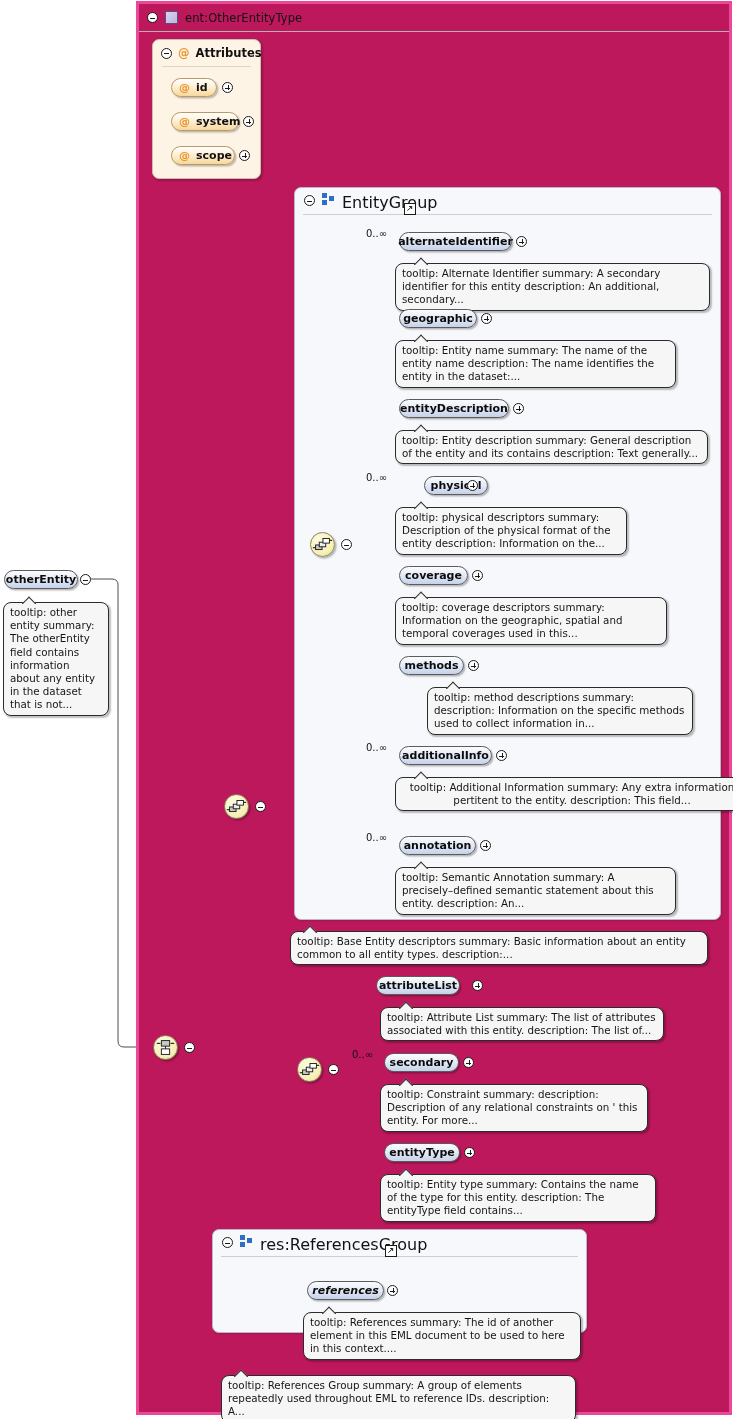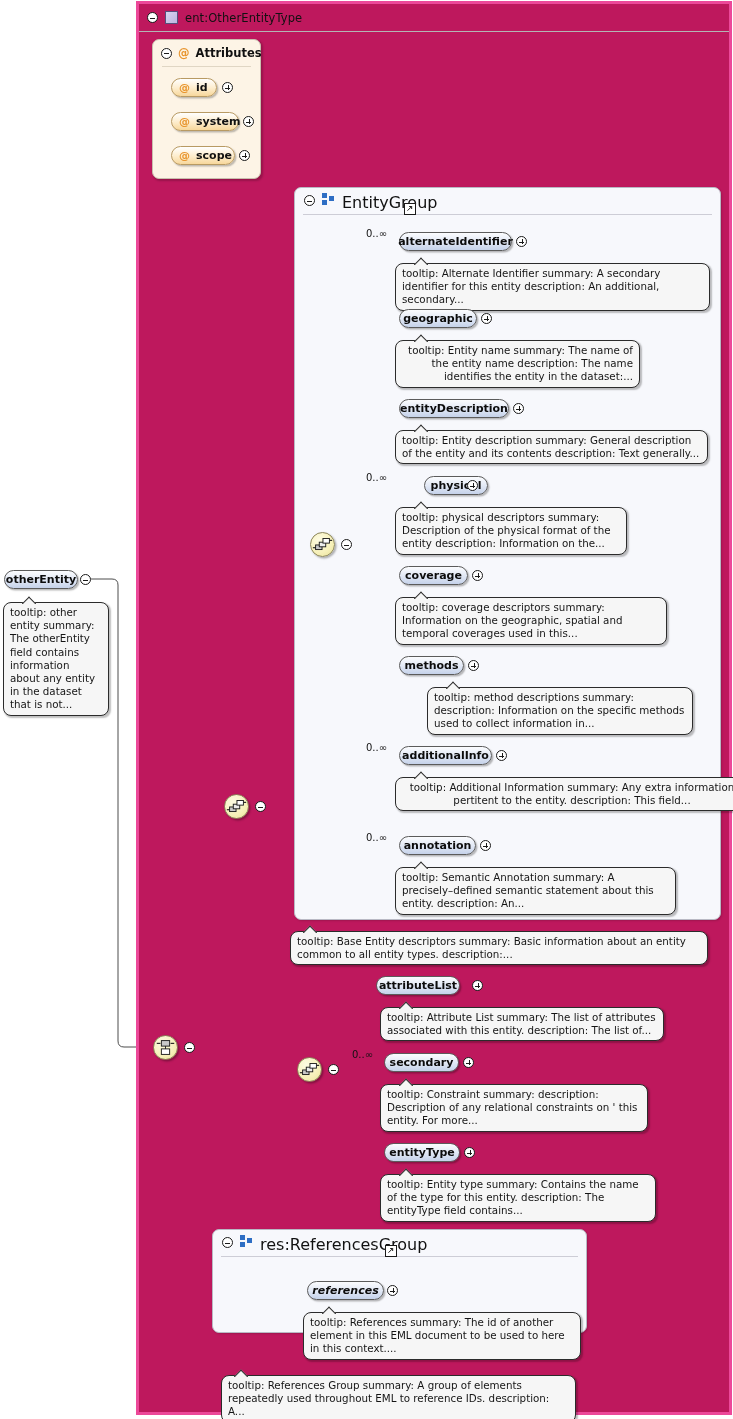--- a/index.html
+++ b/index.html
@@ -385,32 +385,32 @@
   <div class="exp plus" style="left:516px;top:236px;"></div>
   <div class="tip" style="left:395px;top:263px;width:315px;">
     <span class="tail" style="left:18px;"></span>
     <span>tooltip: Alternate Identifier summary: A secondary identifier for this entity description: An additional, secondary...</span>
   </div>
 
   <div class="pill solidline" style="left:399px;top:309px;width:78px;">
     <span>geographic</span>
   </div>
   <div class="exp plus" style="left:481px;top:313px;"></div>
-  <div class="tip" style="left:395px;top:340px;width:245px;text-align:right;">
+  <div class="tip" style="left:395px;top:340px;width:281px;">
     <span class="tail" style="left:18px;"></span>
     <span>tooltip: Entity name summary: The name of the entity name description: The name identifies the entity in the dataset:...</span>
   </div>
 
   <div class="pill" style="left:399px;top:399px;width:110px;">
     <span>entityDescription</span>
   </div>
   <div class="exp plus" style="left:513px;top:403px;"></div>
   <div class="tip" style="left:395px;top:430px;width:313px;">
     <span class="tail" style="left:18px;"></span>
-    <span>tooltip: Entity description summary: General description of the entity and its contents description: Text generally...</span>
+    <span>tooltip: Entity description summary: General description of the entity and its contains description: Text generally...</span>
   </div>
 
   <div class="occ" style="left:366px;top:472px;">0..∞</div>
   <div class="pill" style="left:399px;top:476px;width:64px;margin-left:25px;">
     <span>physical</span>
   </div>
   <div class="exp plus" style="left:467px;top:480px;"></div>
   <div class="tip" style="left:395px;top:507px;width:232px;">
     <span class="tail" style="left:18px;"></span>
     <span>tooltip: physical descriptors summary: Description of the physical format of the entity description: Information on the...</span>

